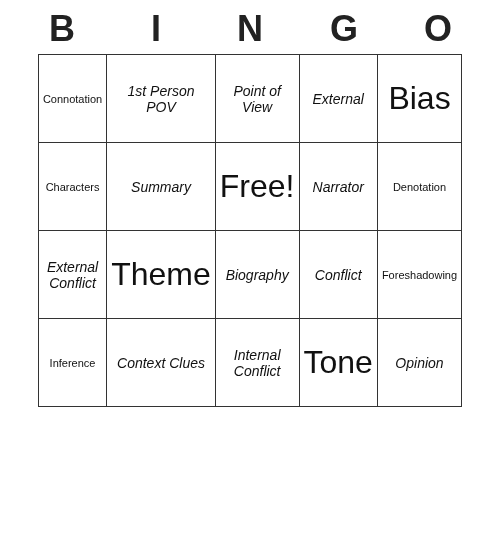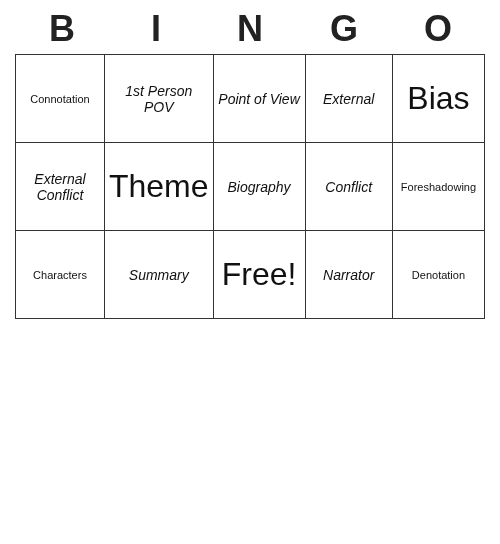--- a/index.html
+++ b/index.html
@@ -21,21 +21,21 @@
     }
     .bingo-letter {
       width: 88px;
       text-align: center;
       font-size: 36px;
       font-weight: bold;
       color: #222;
     }
     .bingo-grid {
       border-collapse: collapse;
-      width: 470px;
+      width: 420px;
     }
     .bingo-grid td {
       border: 1.5px solid #333;
       width: 94px;
       height: 88px;
       text-align: center;
       vertical-align: middle;
       padding: 4px;
       color: #111;
     }
@@ -58,27 +58,34 @@
 <table class="bingo-grid">
   <tbody id="grid-body">
       <tr>
         <td class="cell-small">Connotation</td>
         <td class="cell-medium">1st Person POV</td>
         <td class="cell-medium">Point of View</td>
         <td class="cell-medium">External</td>
         <td class="cell-large">Bias</td>
       </tr>
       <tr>
+        <td class="cell-small">Characters</td>
+        <td class="cell-medium">Summary</td>
+        <td class="cell-large">Free!</td>
+        <td class="cell-medium">Narrator</td>
+        <td class="cell-small">Denotation</td>
+      </tr>
+      <tr>
         <td class="cell-medium">External Conflict</td>
         <td class="cell-large">Theme</td>
         <td class="cell-medium">Biography</td>
         <td class="cell-medium">Conflict</td>
         <td class="cell-small">Foreshadowing</td>
       </tr>
       <tr>
-        <td class="cell-small">Characters</td>
-        <td class="cell-medium">Summary</td>
-        <td class="cell-large">Free!</td>
-        <td class="cell-medium">Narrator</td>
-        <td class="cell-small">Denotation</td>
+        <td class="cell-small">Inference</td>
+        <td class="cell-medium">Context Clues</td>
+        <td class="cell-medium">Internal Conflict</td>
+        <td class="cell-large">Tone</td>
+        <td class="cell-medium">Opinion</td>
       </tr>
     </tbody>
 </table>
 
 </body></html>

